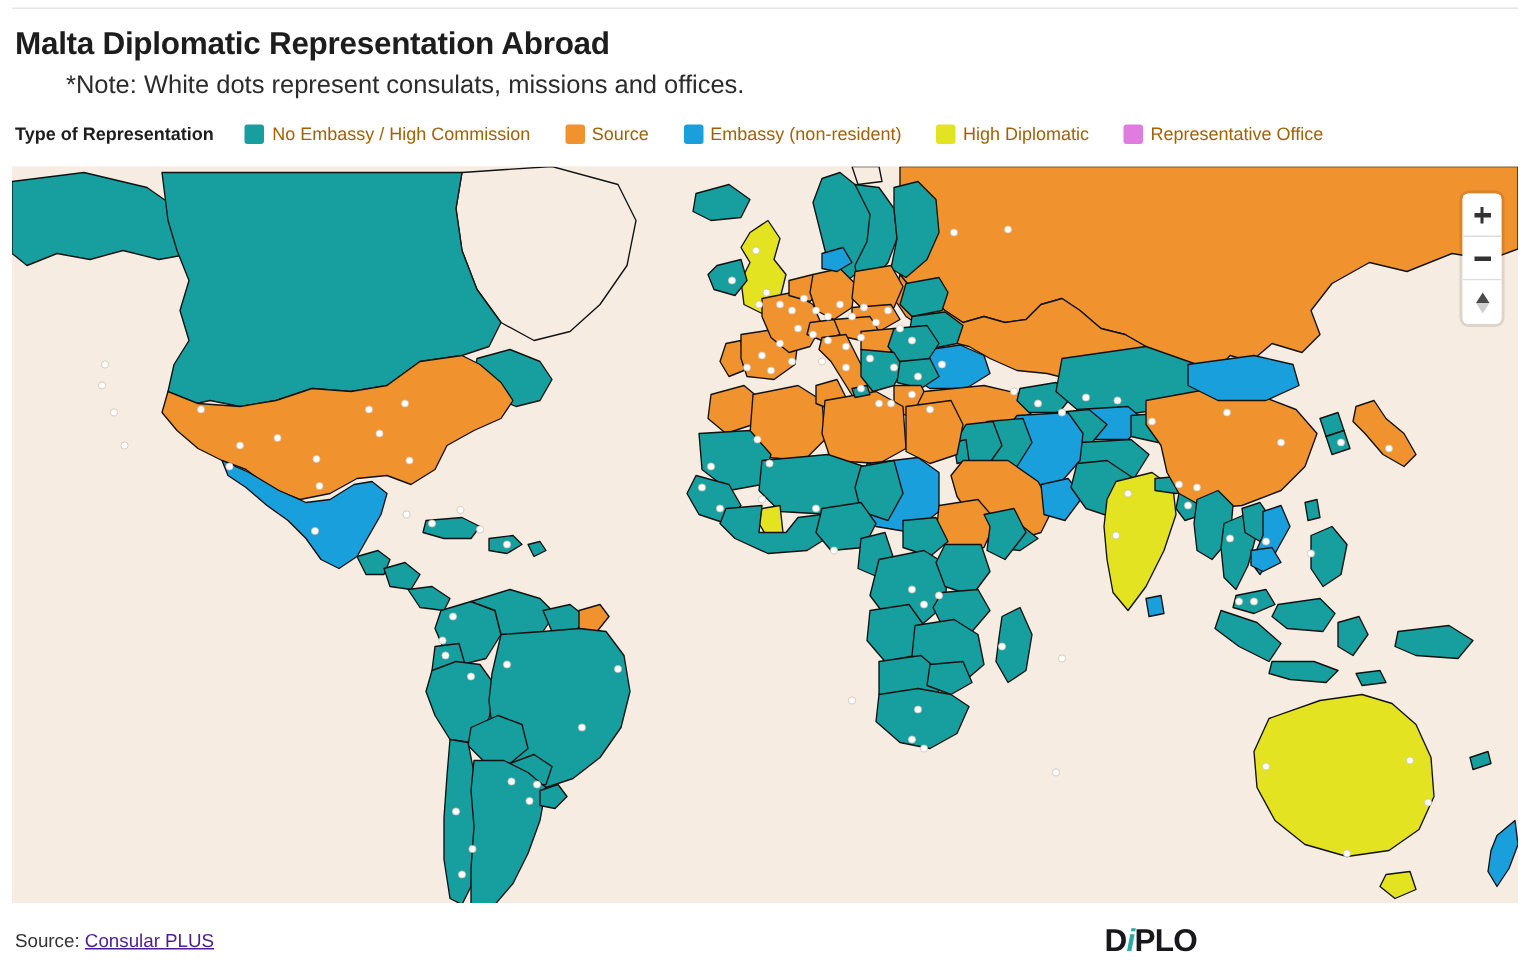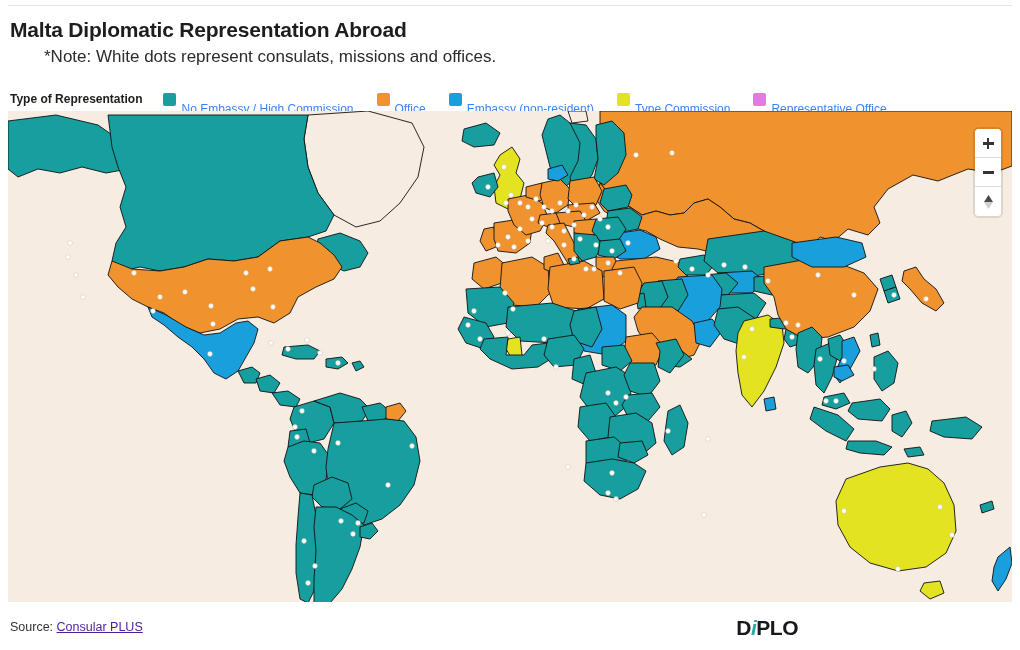--- a/index.html
+++ b/index.html
@@ -35,21 +35,21 @@
   }
   .legend-title {
     font-size:12px; font-weight:bold; color:#1d1d1d;
     margin-right:9px;
   }
   .legend-item { display:flex; align-items:center; margin-right:11px; }
   .legend-swatch {
     width:13px; height:13px; border-radius:2px; margin-right:5px;
     display:inline-block; flex:none;
   }
-  .legend-label { font-size:12px; color:#3b82f6;margin-top:20px; }
+  .legend-label { font-size:12px; color:#a16207; }
 
   .map-wrap {
     position:absolute; left:8px; top:111px;
     width:1004px; height:491px;
     background:#f6ece1;
     overflow:hidden;
   }
   .map-svg { position:absolute; left:0; top:0; width:1004px; height:491px; display:block; }
 
   .attrib {
@@ -111,31 +111,31 @@
   <div class="legend">
     <span class="legend-title">Type of Representation</span>
 
     <span class="legend-item">
       <span class="legend-swatch" style="background:#179e9e"></span>
       <span class="legend-label">No Embassy / High Commission</span>
     </span>
 
     <span class="legend-item">
       <span class="legend-swatch" style="background:#f0922e"></span>
-      <span class="legend-label">Office</span>
+      <span class="legend-label">Source</span>
     </span>
 
     <span class="legend-item">
       <span class="legend-swatch" style="background:#1a9fdd"></span>
       <span class="legend-label">Embassy (non-resident)</span>
     </span>
 
     <span class="legend-item">
       <span class="legend-swatch" style="background:#e3e322"></span>
-      <span class="legend-label">Type Commission</span>
+      <span class="legend-label">High Diplomatic</span>
     </span>
 
     <span class="legend-item">
       <span class="legend-swatch" style="background:#e07ce0"></span>
       <span class="legend-label">Representative Office</span>
     </span>
   </div>
 
   <div class="map-wrap">
     <svg class="map-svg" viewBox="0 0 1004 491" preserveAspectRatio="none">

